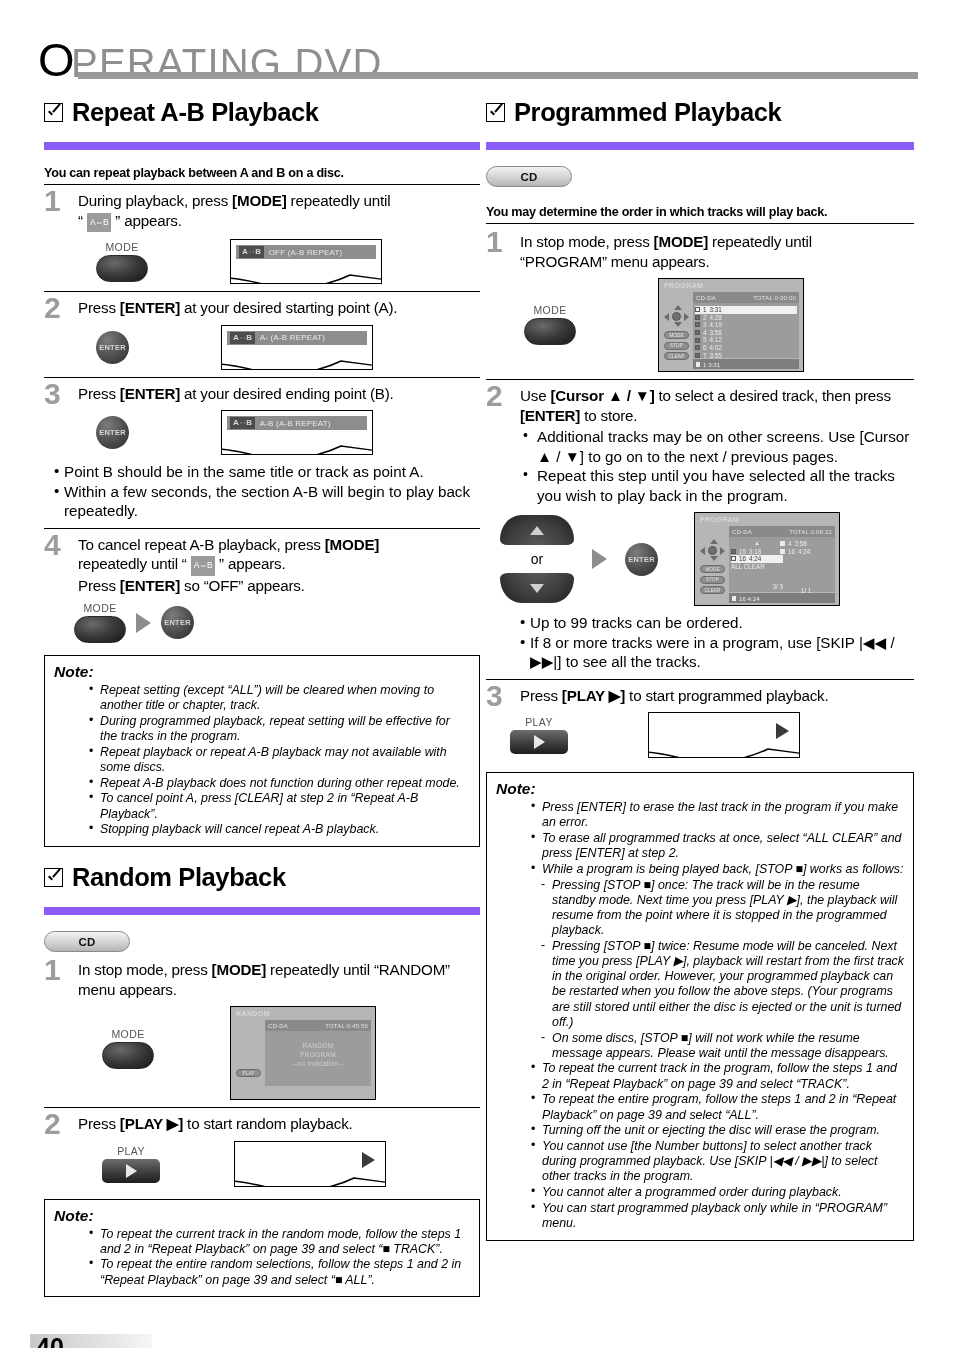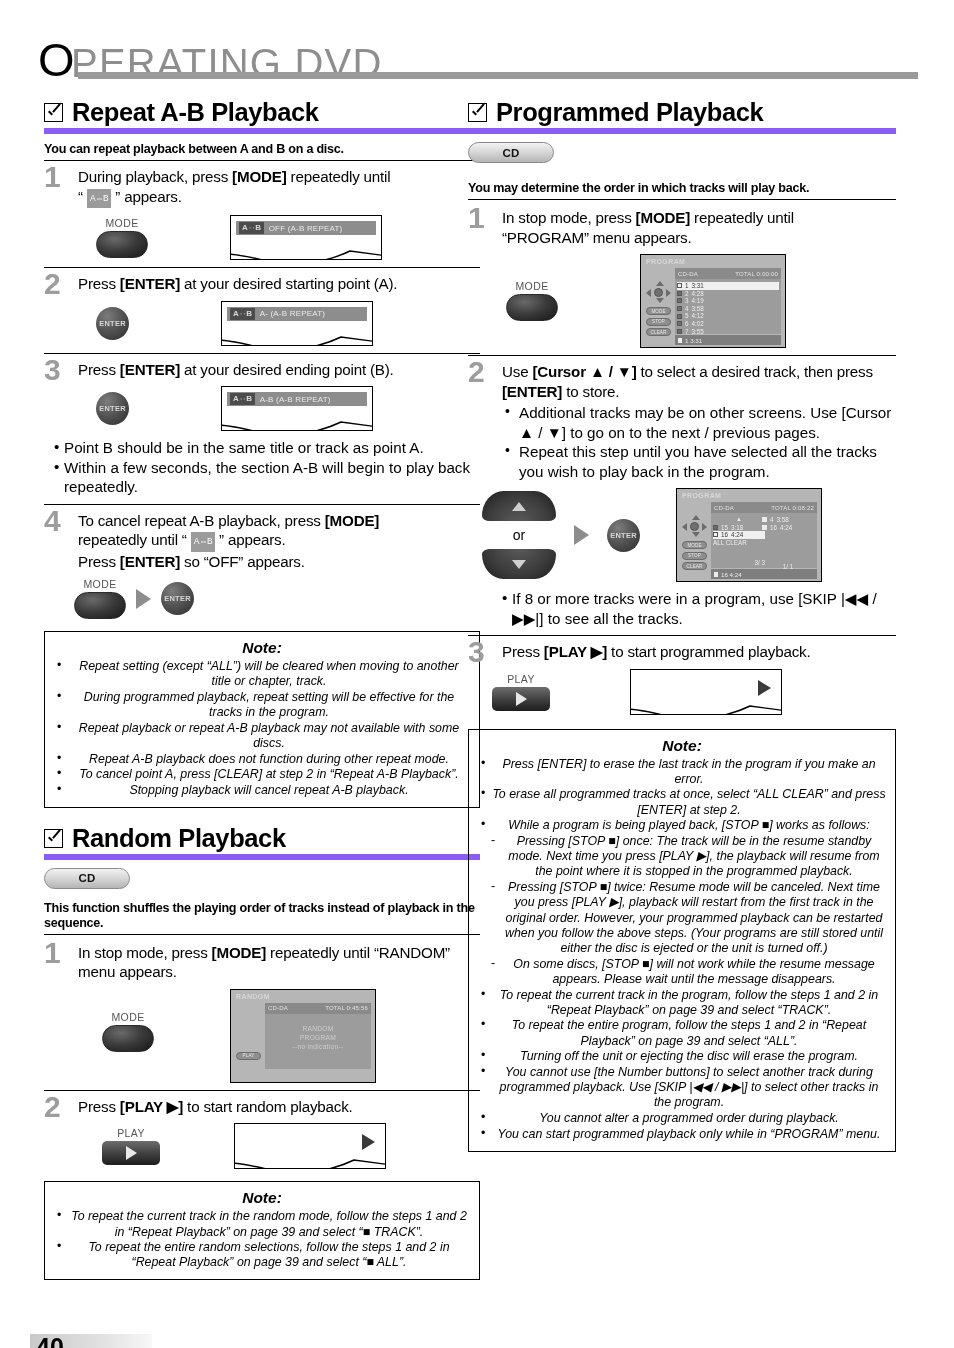--- a/index.html
+++ b/index.html
@@ -27,26 +27,26 @@
     letter-spacing:1.2px;
   }
   .hdr-rule {
     position:absolute; left:78px; top:72px; width:840px; height:7px;
     background:#9a9a9a;
   }
 
   
   .col { position:absolute; top:98px; }
   .col-left { left:44px; width:436px; }
-  .col-right { left:468px; width:428px; }
+  .col-right { left:486px; width:428px; }
 
   
   .sect-title {
     display:flex; align-items:flex-end; gap:9px;
-    border-bottom:6px solid #8b5cf6; padding-bottom:1px; margin-bottom:8px;
+    border-bottom:8px solid #8b5cf6; padding-bottom:15px; margin-bottom:16px;
   }
   .chk {
     width:19px; height:19px; border:1.6px solid #000; position:relative; margin-bottom:5px;
     flex:0 0 auto;
   }
   .chk:before {
     content:""; position:absolute; left:3px; top:8px; width:5px; height:2px;
     background:#000; transform:rotate(45deg);
   }
   .chk:after {
@@ -191,24 +191,24 @@
   }
   .tv-right-col { position:absolute; right:3px; top:14px; width:52px; font-size:6.3px; color:#ececec; }
   .tv-right-col .row { display:flex; align-items:center; gap:3px; margin-bottom:1px; }
 
   .rnd-center {
     position:absolute; left:50%; top:50%; transform:translate(-50%,-44%);
     text-align:center; color:#cfcfcf; font-size:6.6px; line-height:9px; letter-spacing:0.3px;
   }
 
   
-  .note-box { border:1.6px solid #000; padding:7px 9px 8px 9px; margin-top:12px;text-align:center; }
+  .note-box { border:1.6px solid #000; padding:7px 9px 8px 9px; margin-top:12px; }
   .note-title { font-size:15.5px; font-weight:700; font-style:italic; margin-bottom:2px; }
   .note-list { font-size:12.4px; font-style:italic; line-height:15.2px; padding-left:14px; }
-  .note-list > div { position:relative; margin-bottom:0.5px; }
+  .note-list > div { position:relative; margin-bottom:0.5px;margin-left:32px; }
   .note-list > div:before { content:"\2022"; position:absolute; left:-11px; top:-1px; font-style:normal; }
   .note-list .sub { padding-left:10px; }
   .note-list .sub:before { content:"-"; left:-1px; }
   .rep-ico {
     display:inline-block; background:#9b9b9b; color:#fff; font-size:8.5px;
     padding:0px 3px; vertical-align:1px; font-style:normal; letter-spacing:-0.5px;
   }
 
   
   .footer { position:absolute; left:30px; bottom:14px; width:200px; }
@@ -339,21 +339,20 @@
       <div>To cancel point A, press [CLEAR] at step 2 in “Repeat A-B Playback”.</div>
       <div>Stopping playback will cancel repeat A-B playback.</div>
     </div>
   </div>
 
   <div class="sect-title" style="margin-top:16px;">
     <span class="chk"></span>
     <h2>Random Playback</h2>
   </div>
   <div class="disc-badge">CD</div>
-  <div class="sect-lead lead-rule" style="margin-top:12px;">This function shuffles the playing order of tracks instead of playback in the sequence.</div>
 
   <div class="step" style="margin-top:8px;">
     <div class="step-num">1</div>
     <div class="step-body">
       <span>In stop mode, press </span><b>[MODE]</b><span> repeatedly until “RANDOM”</span><br>
       <span>menu appears.</span>
     </div>
   </div>
   <div class="btn-row" style="margin-left:58px; align-items:flex-start;">
     <div class="btn-wrap" style="margin-top:22px;">
@@ -589,20 +588,21 @@
           </div>
           <div class="mini-key">MODE</div>
           <div class="mini-key">STOP</div>
           <div class="mini-key">CLEAR</div>
         </div>
       </div>
     </div>
   </div>
 
   <div class="plain-bullets" style="margin-left:24px;">
+    <div>Up to 99 tracks can be ordered.</div>
     <div>If 8 or more tracks were in a program, use [SKIP |◀◀ / ▶▶|] to see all the tracks.</div>
   </div>
   <div class="step-rule"></div>
 
   <div class="step">
     <div class="step-num">3</div>
     <div class="step-body">
       <span>Press </span><b>[PLAY ▶]</b><span> to start programmed playback.</span>
     </div>
   </div>

